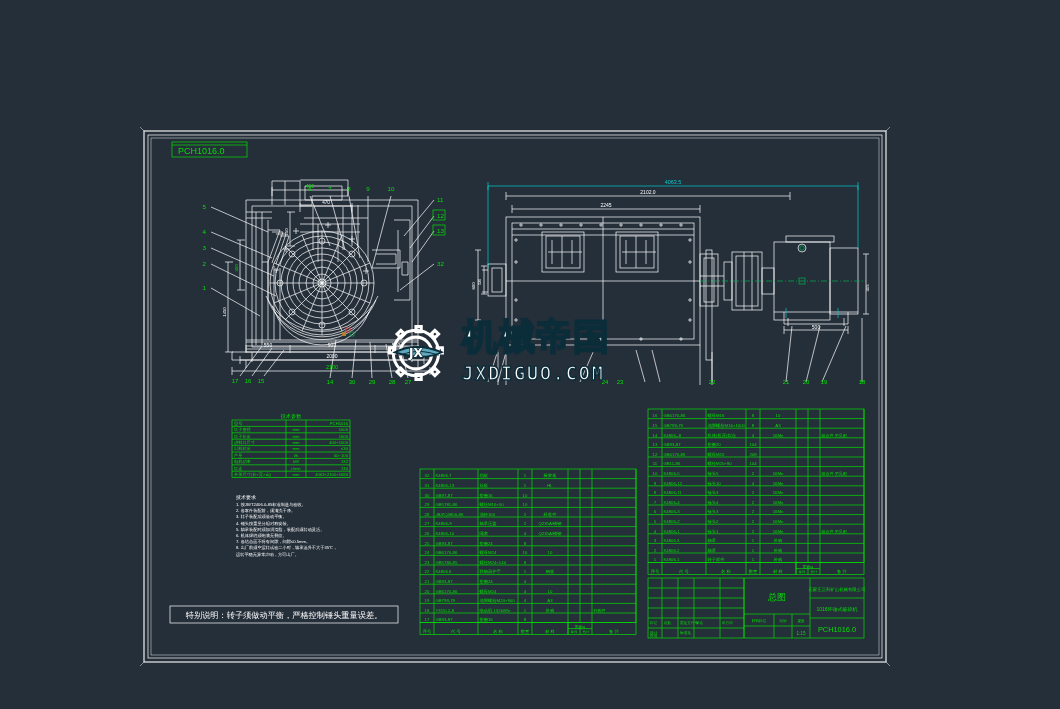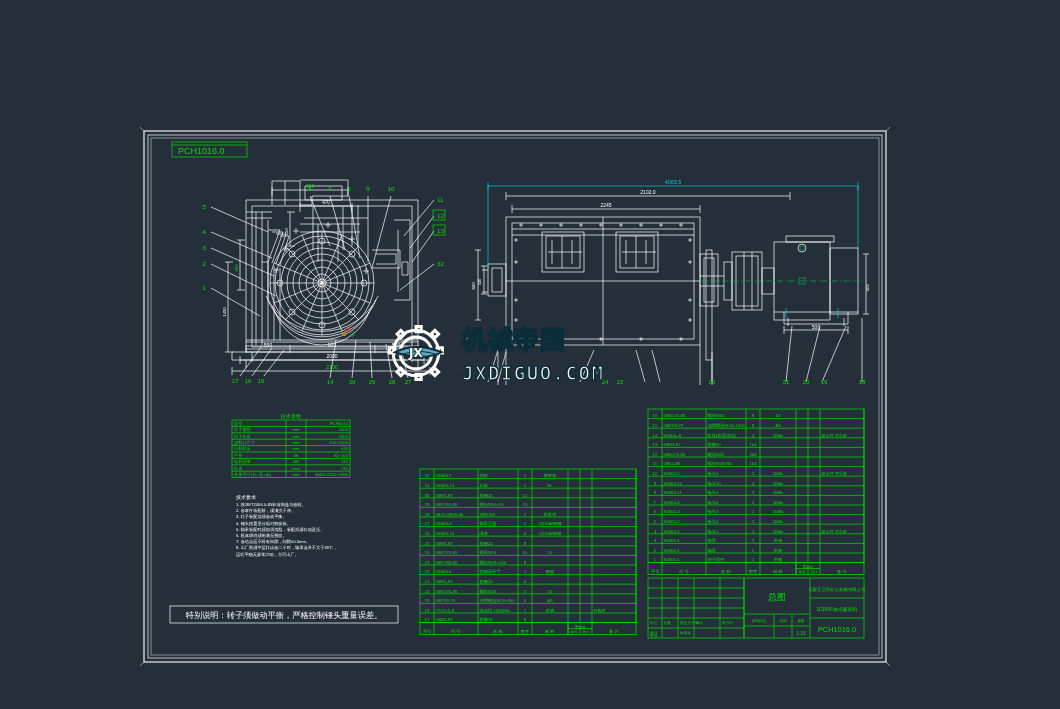--- a/index.html
+++ b/index.html
@@ -19,25 +19,25 @@
   
   #watermark{
     position:absolute;
     left:384px; top:318px;
     width:250px;height:72px;
     pointer-events:none;
   }
   #wm-logo{position:absolute;left:0;top:4px;width:76px;height:62px;}
   #wm-cn{
     position:absolute;left:78px;top:2px;
-    font-size:25px;font-weight:bold;letter-spacing:1px;
+    font-size:36px;font-weight:bold;letter-spacing:1px;
     color:#ffffff;
     -webkit-text-stroke:2px #0b2d3a;
     text-shadow:0 0 1px #0b2d3a;
-    font-family:Liberation Serif, serif;
+    font-family:Liberation Mono, monospace;
     line-height:40px;
     white-space:nowrap;
   }
   #wm-en{
     position:absolute;left:78px;top:44px;
     font-size:19px;font-weight:bold;letter-spacing:1.5px;
     color:#ffffff;
     -webkit-text-stroke:1.5px #0b2d3a;
     font-family:"DejaVu Sans Mono",monospace;
     white-space:nowrap;

